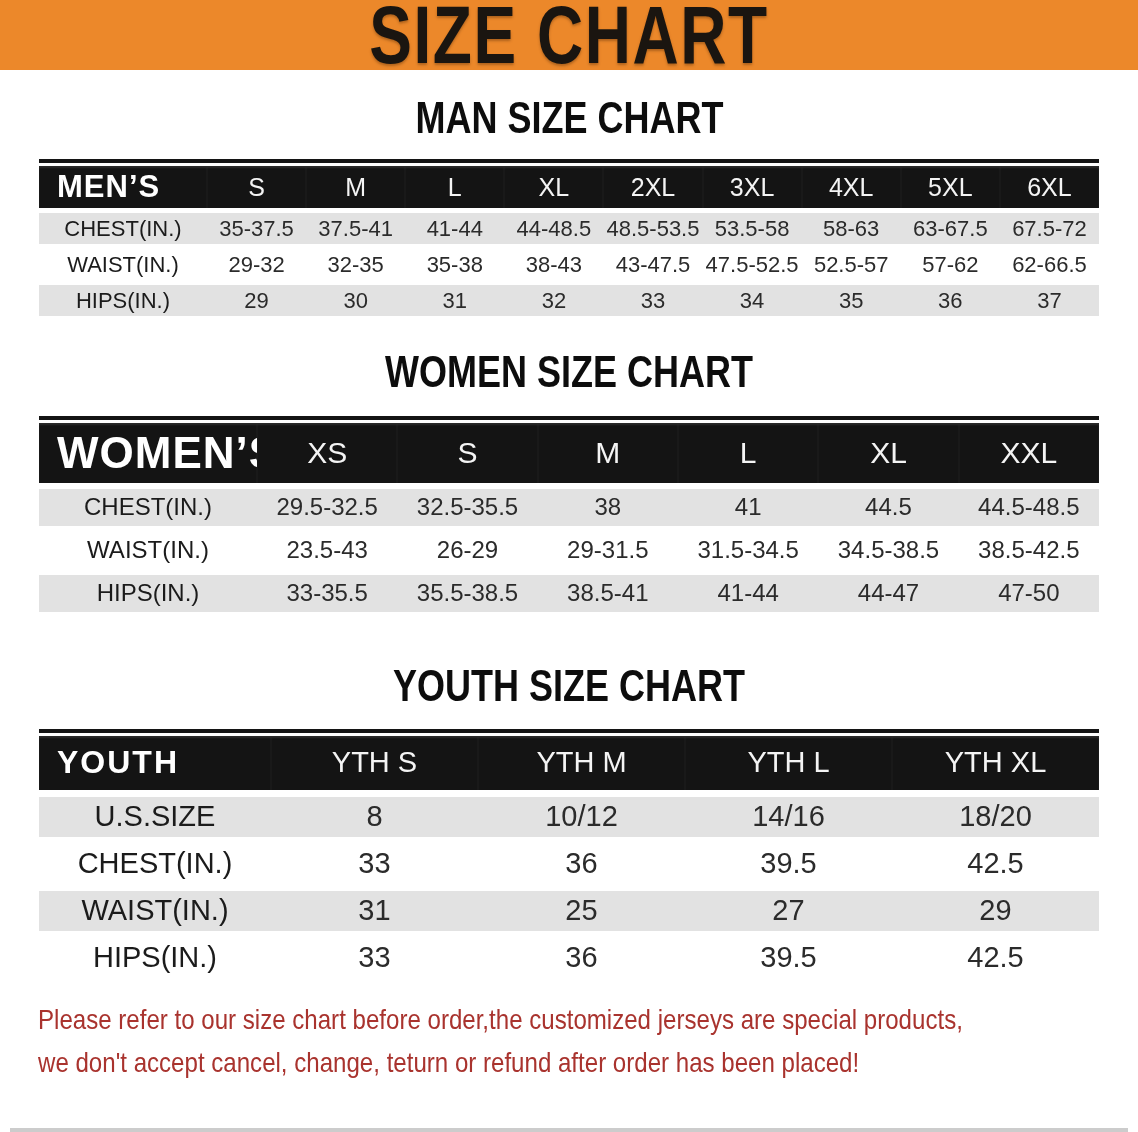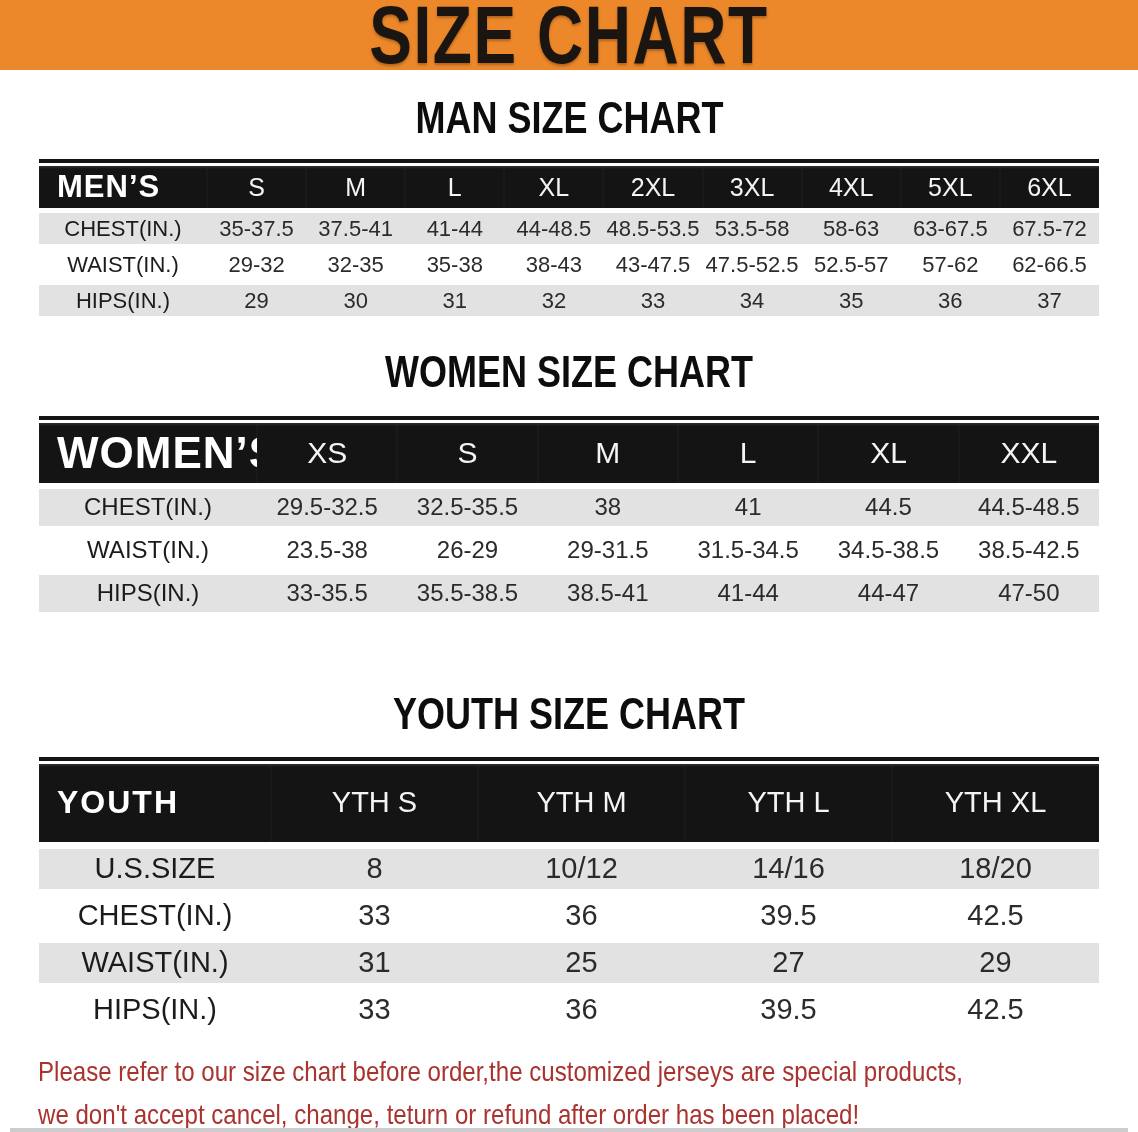--- a/index.html
+++ b/index.html
@@ -29,21 +29,21 @@
     white-space:nowrap;
   }
   .section-title{
     text-align:center;color:#0d0d0d;
     font-size:45px;font-weight:bold;line-height:1.05;
     letter-spacing:0px;
   }
   .section-title span{display:inline-block;transform:scaleX(0.8);transform-origin:center;white-space:nowrap;}
   .sec-men  .section-title{margin:24px 0 18px;}
   .sec-women .section-title{margin:32px 0 20px;}
-  .sec-youth .section-title{margin:78px 0 20px;}
+  .sec-youth .section-title{margin:50px 0 20px;}
 
   .table-wrap{width:1060px;margin:12px auto;}
   .top-rule{height:4px;background:var(--bar);margin-bottom:3px;}
   table.size-table{
     width:100%;table-layout:fixed;
     border-collapse:separate;border-spacing:0;
   }
   table.size-table th,table.size-table td{
     text-align:center;vertical-align:middle;
     overflow:hidden;white-space:nowrap;
@@ -69,21 +69,21 @@
   .t-men col.label-col{width:168px;}
 
   
   .t-women tr.head-row th{height:60px;font-size:30px;font-weight:normal;}
   .t-women tr.head-row th.group-label{font-size:44px;font-weight:bold;}
   .t-women tr.data-row th,.t-women tr.data-row td{height:37px;font-size:24px;}
   .t-women .gap-row td{height:6px;}
   .t-women col.label-col{width:218px;}
 
   
-  .t-youth tr.head-row th{height:78px;font-size:29px;font-weight:normal;}
+  .t-youth tr.head-row th{height:54px;font-size:29px;font-weight:normal;}
   .t-youth tr.head-row th.group-label{font-size:32px;font-weight:bold;letter-spacing:2px;}
   .t-youth tr.data-row th,.t-youth tr.data-row td{height:40px;font-size:29px;}
   .t-youth .gap-row td{height:7px;}
   .t-youth col.label-col{width:232px;}
 
   .notice{
     margin-top:20px;padding-left:38px;
     color:var(--notice);
   }
   .notice p{
@@ -223,21 +223,21 @@
               <td>38</td>
               <td>41</td>
               <td>44.5</td>
               <td>44.5-48.5</td>
             </tr>
             <tr class="gap-row">
               <td colspan="7"></td>
             </tr>
             <tr class="data-row">
               <th class="row-label">WAIST(IN.)</th>
-              <td>23.5-38</td>
+              <td>23.5-43</td>
               <td>26-29</td>
               <td>29-31.5</td>
               <td>31.5-34.5</td>
               <td>34.5-38.5</td>
               <td>38.5-42.5</td>
             </tr>
             <tr class="gap-row">
               <td colspan="7"></td>
             </tr>
             <tr class="data-row stripe">

